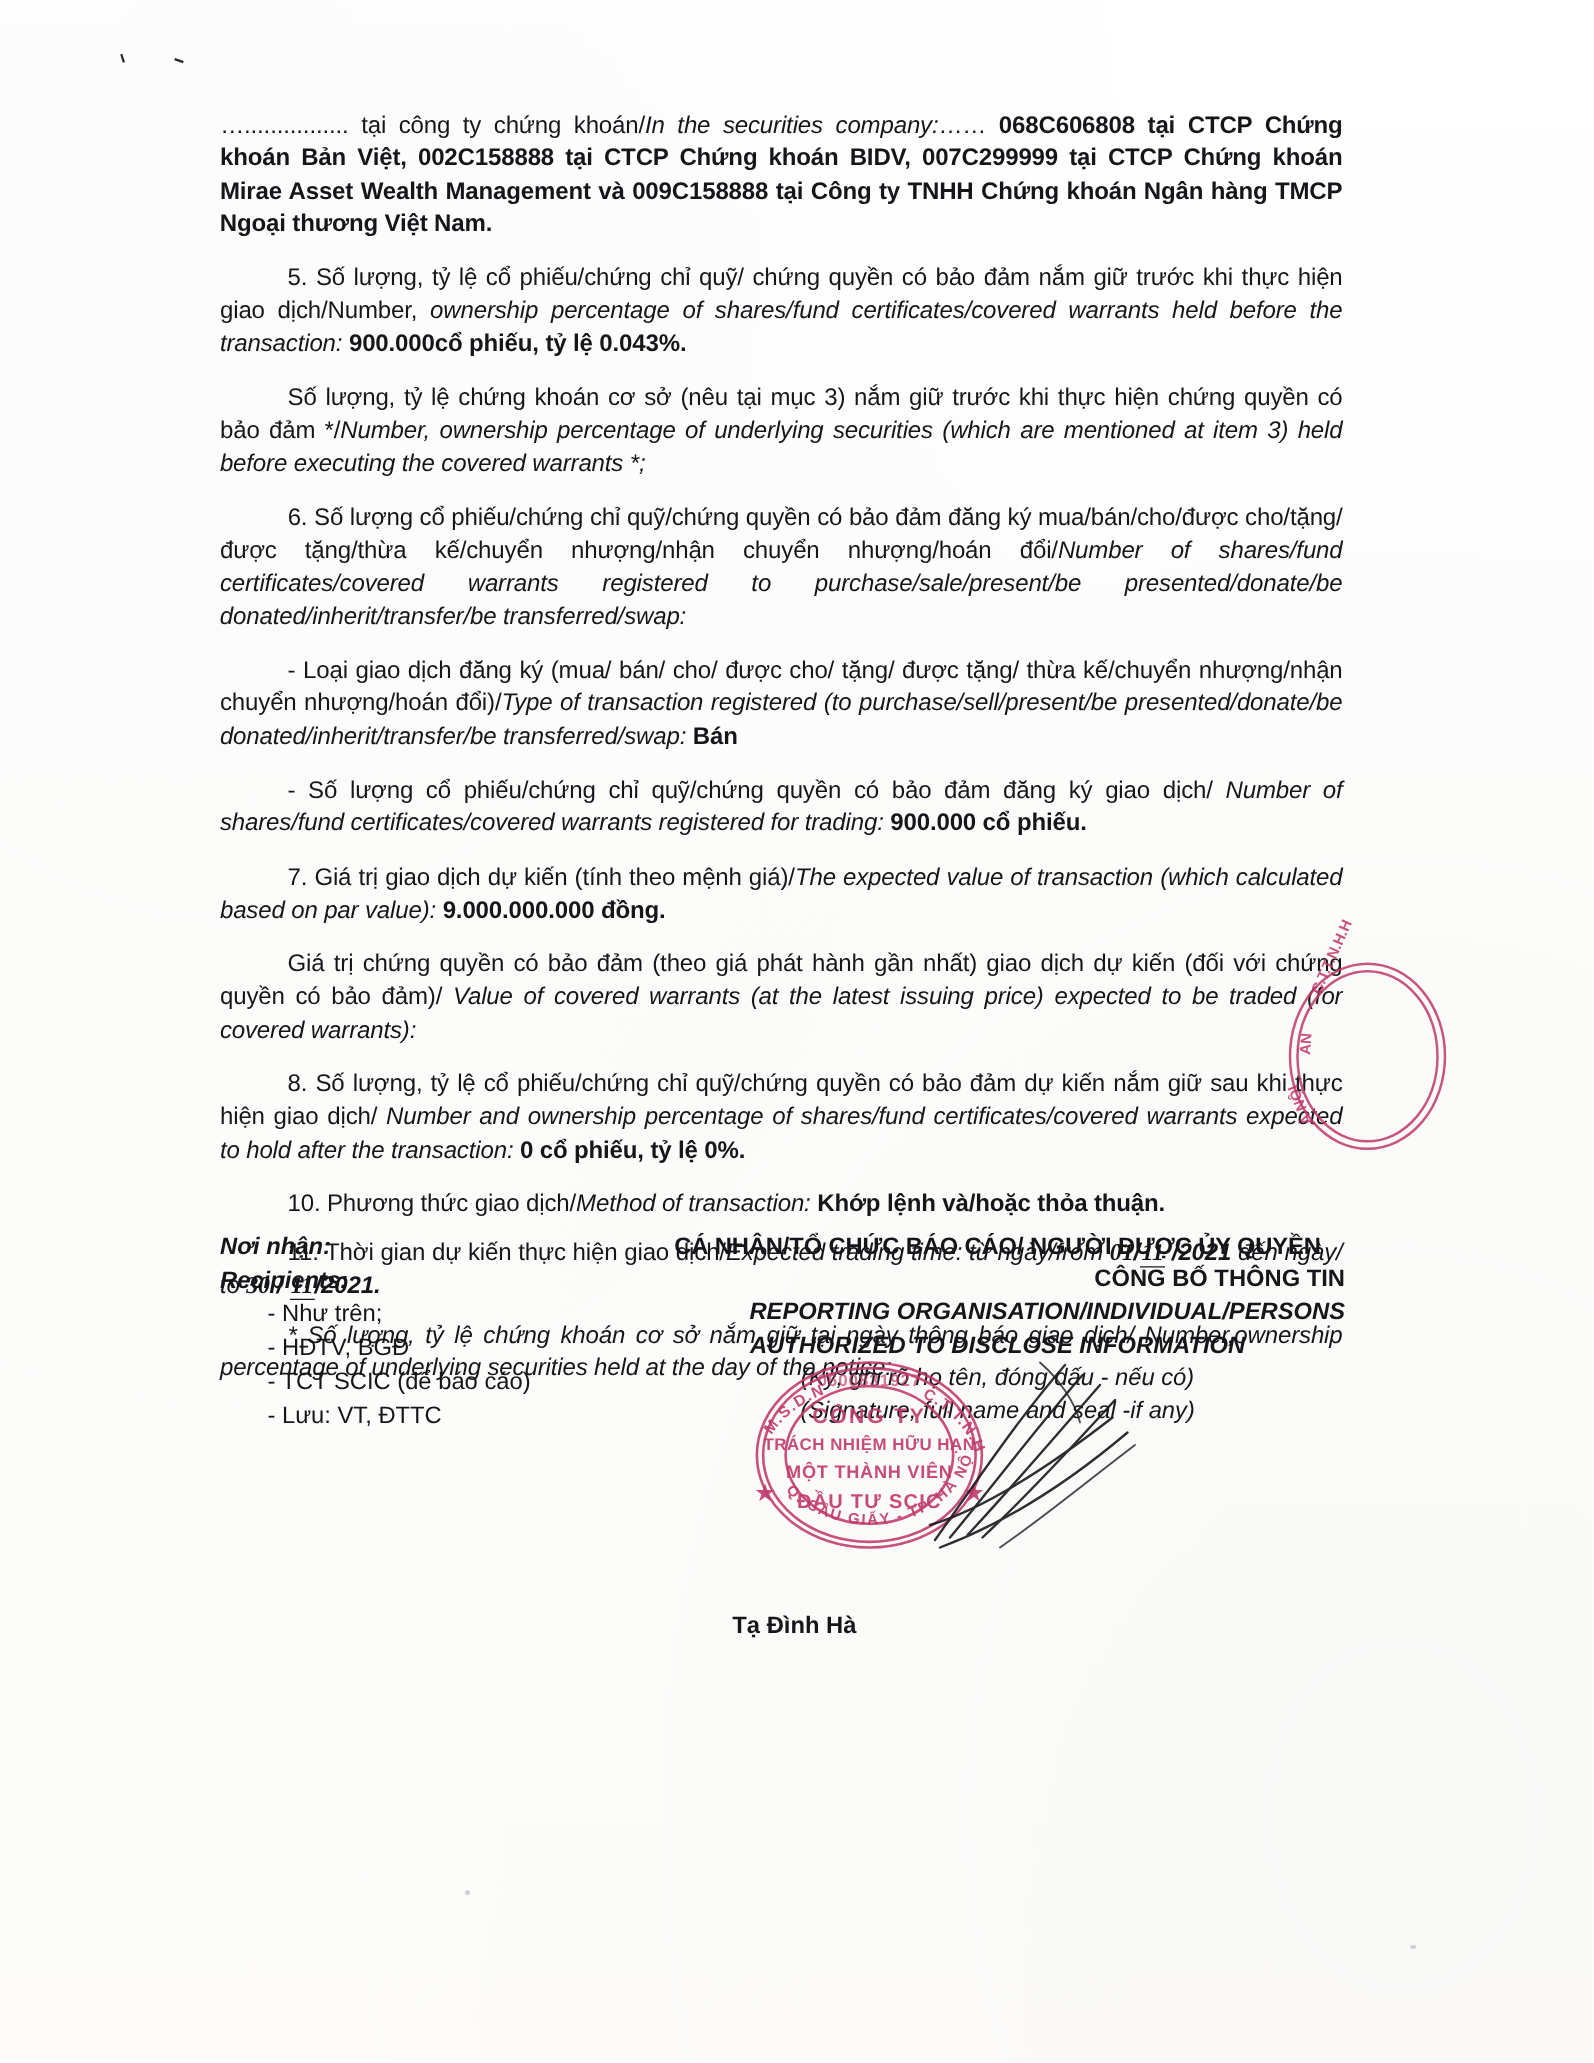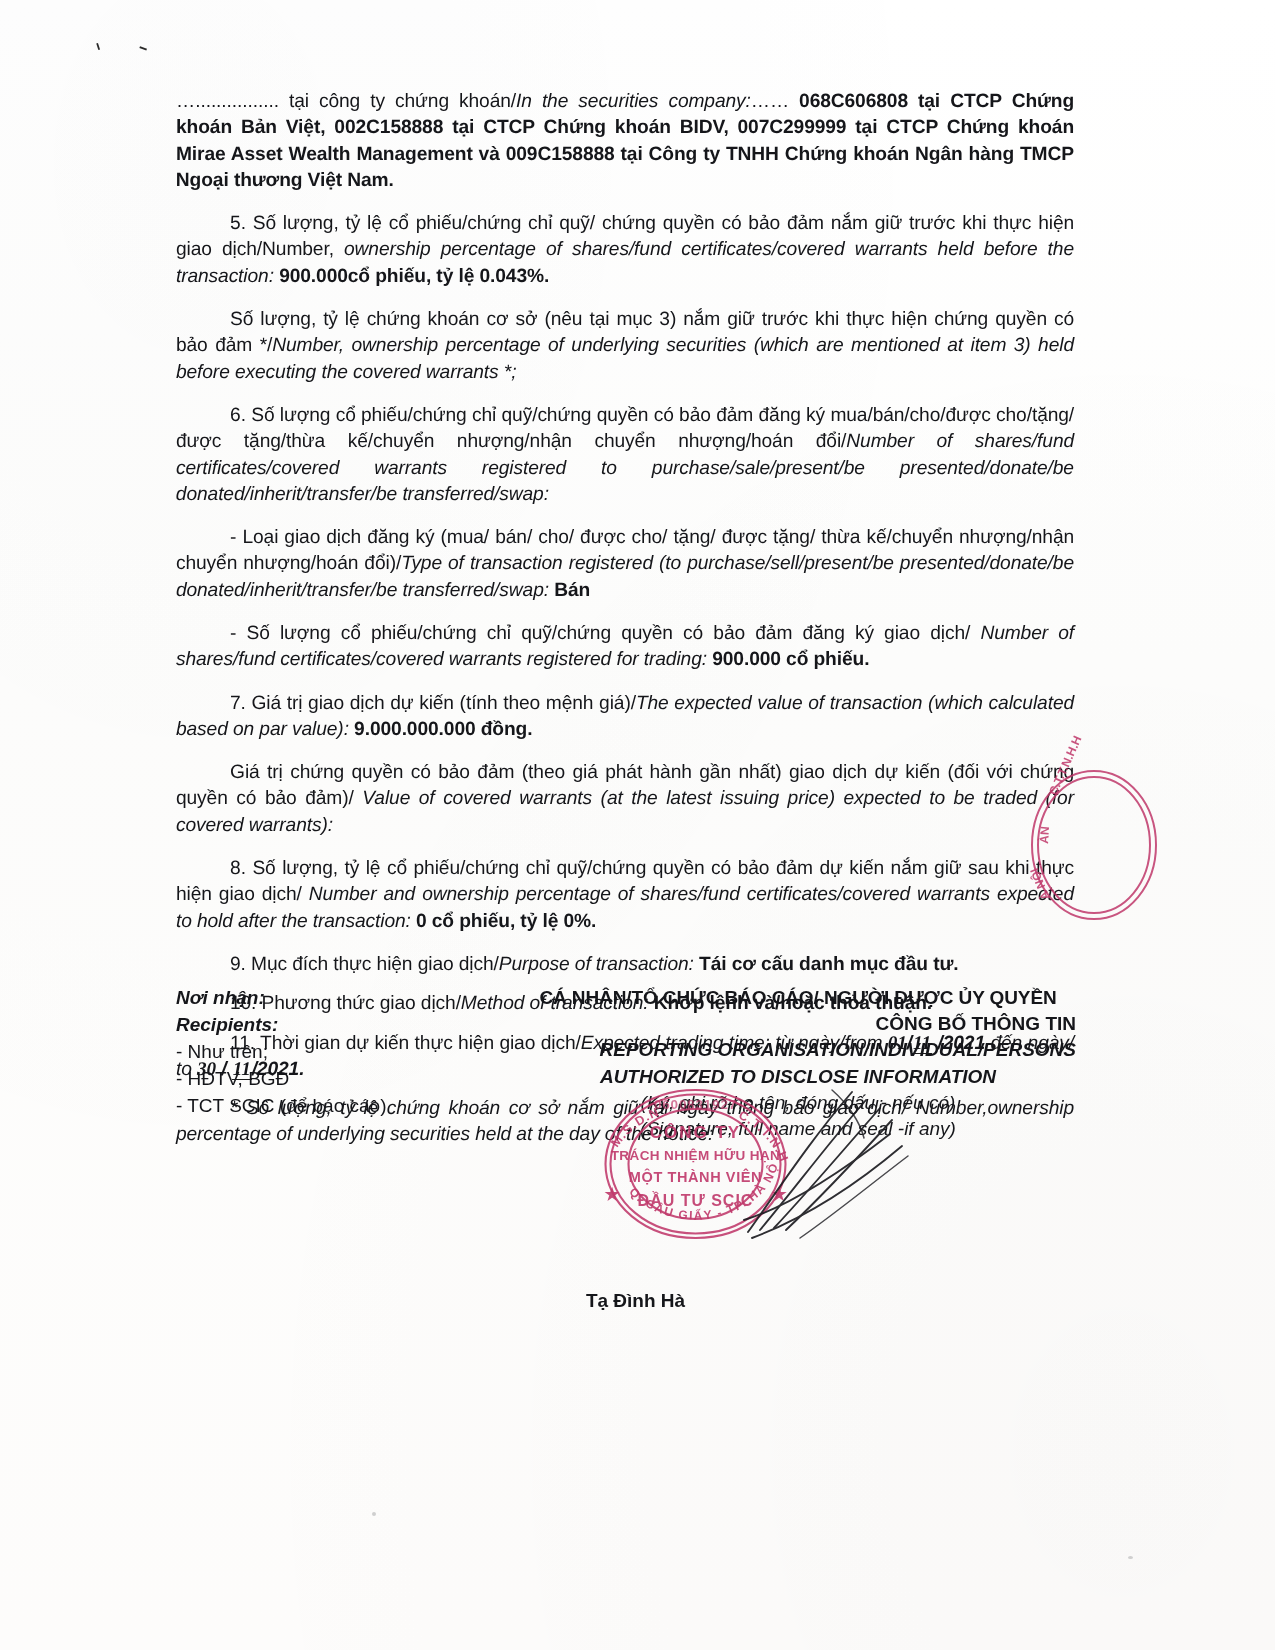--- a/index.html
+++ b/index.html
@@ -66,21 +66,21 @@
     display: flex;
     align-items: flex-start;
   }
   .recipients {
     width: 330px;
     font-size: 19px;
     line-height: 1.42;
   }
   .recipients .hd { font-weight: bold; font-style: italic; }
   .recipients .hd2 { font-weight: bold; font-style: italic; }
-  .recipients .item { white-space: nowrap; }
+  .recipients .item { white-space: nowrap; margin-left: 38px; }
   .signblock {
     flex: 1;
     text-align: center;
     font-size: 19px;
     line-height: 1.38;
     padding-left: 14px;
   }
   .signblock .l1 { font-weight: bold; letter-spacing: -0.1px; }
   .signblock .l2 { font-weight: bold; text-align: right; }
   .signblock .l3 { font-weight: bold; font-style: italic; text-align: right; }
@@ -202,24 +202,20 @@
 
     <p class="para">
       <span class="ind"></span><span>Giá trị chứng quyền có bảo đảm (theo giá phát hành gần nhất) giao dịch dự kiến (đối với chứng quyền có bảo đảm)/ </span><span class="it">Value of covered warrants (at the latest issuing price) expected to be traded (for covered warrants):</span>
     </p>
 
     <p class="para">
       <span class="ind"></span><span>8. Số lượng, tỷ lệ cổ phiếu/chứng chỉ quỹ/chứng quyền có bảo đảm dự kiến nắm giữ sau khi thực hiện giao dịch/ </span><span class="it">Number and ownership percentage of shares/fund certificates/covered warrants expected to hold after the transaction:</span>
       <span class="bd">0 cổ phiếu, tỷ lệ 0%.</span>
     </p>
 
-    <p class="para tight">
-      <span class="ind"></span><span>9. Mục đích thực hiện giao dịch/</span><span class="it">Purpose of transaction:</span>
-      <span class="bd">Tái cơ cấu danh mục đầu tư.</span>
-    </p>
 
     <p class="para tight">
       <span class="ind"></span><span>10. Phương thức giao dịch/</span><span class="it">Method of transaction:</span>
       <span class="bd">Khớp lệnh và/hoặc thỏa thuận.</span>
     </p>
 
     <p class="para tight">
       <span class="ind"></span><span>11. Thời gian dự kiến thực hiện giao dịch/</span><span class="it">Expected trading time:</span>
       <span class="it">từ ngày/from</span>
       <span class="hw">01</span><span class="it bd">/</span><span class="hw hw-u">11</span>
@@ -234,20 +230,21 @@
 
   </div>
 
   <div class="footer">
     <div class="recipients">
       <div class="hd">Nơi nhận:</div>
       <div class="hd2">Recipients:</div>
       <div class="item">- Như trên;</div>
       <div class="item">- HĐTV, BGĐ</div>
       <div class="item">- TCT SCIC (để báo cáo)</div>
+      <div class="item">- Lưu: VT, ĐTTC</div>
     </div>
 
     <div class="signblock">
       <div class="l1">CÁ NHÂN/TỔ CHỨC BÁO CÁO/ NGƯỜI ĐƯỢC ỦY QUYỀN</div>
       <div class="l2">CÔNG BỐ THÔNG TIN</div>
       <div class="l3">REPORTING ORGANISATION/INDIVIDUAL/PERSONS</div>
       <div class="l4">AUTHORIZED TO DISCLOSE INFORMATION</div>
       <div class="l5">(Ký, ghi rõ họ tên, đóng dấu - nếu có)</div>
       <div class="l6">(Signature, full name and seal -if any)</div>
     </div>

